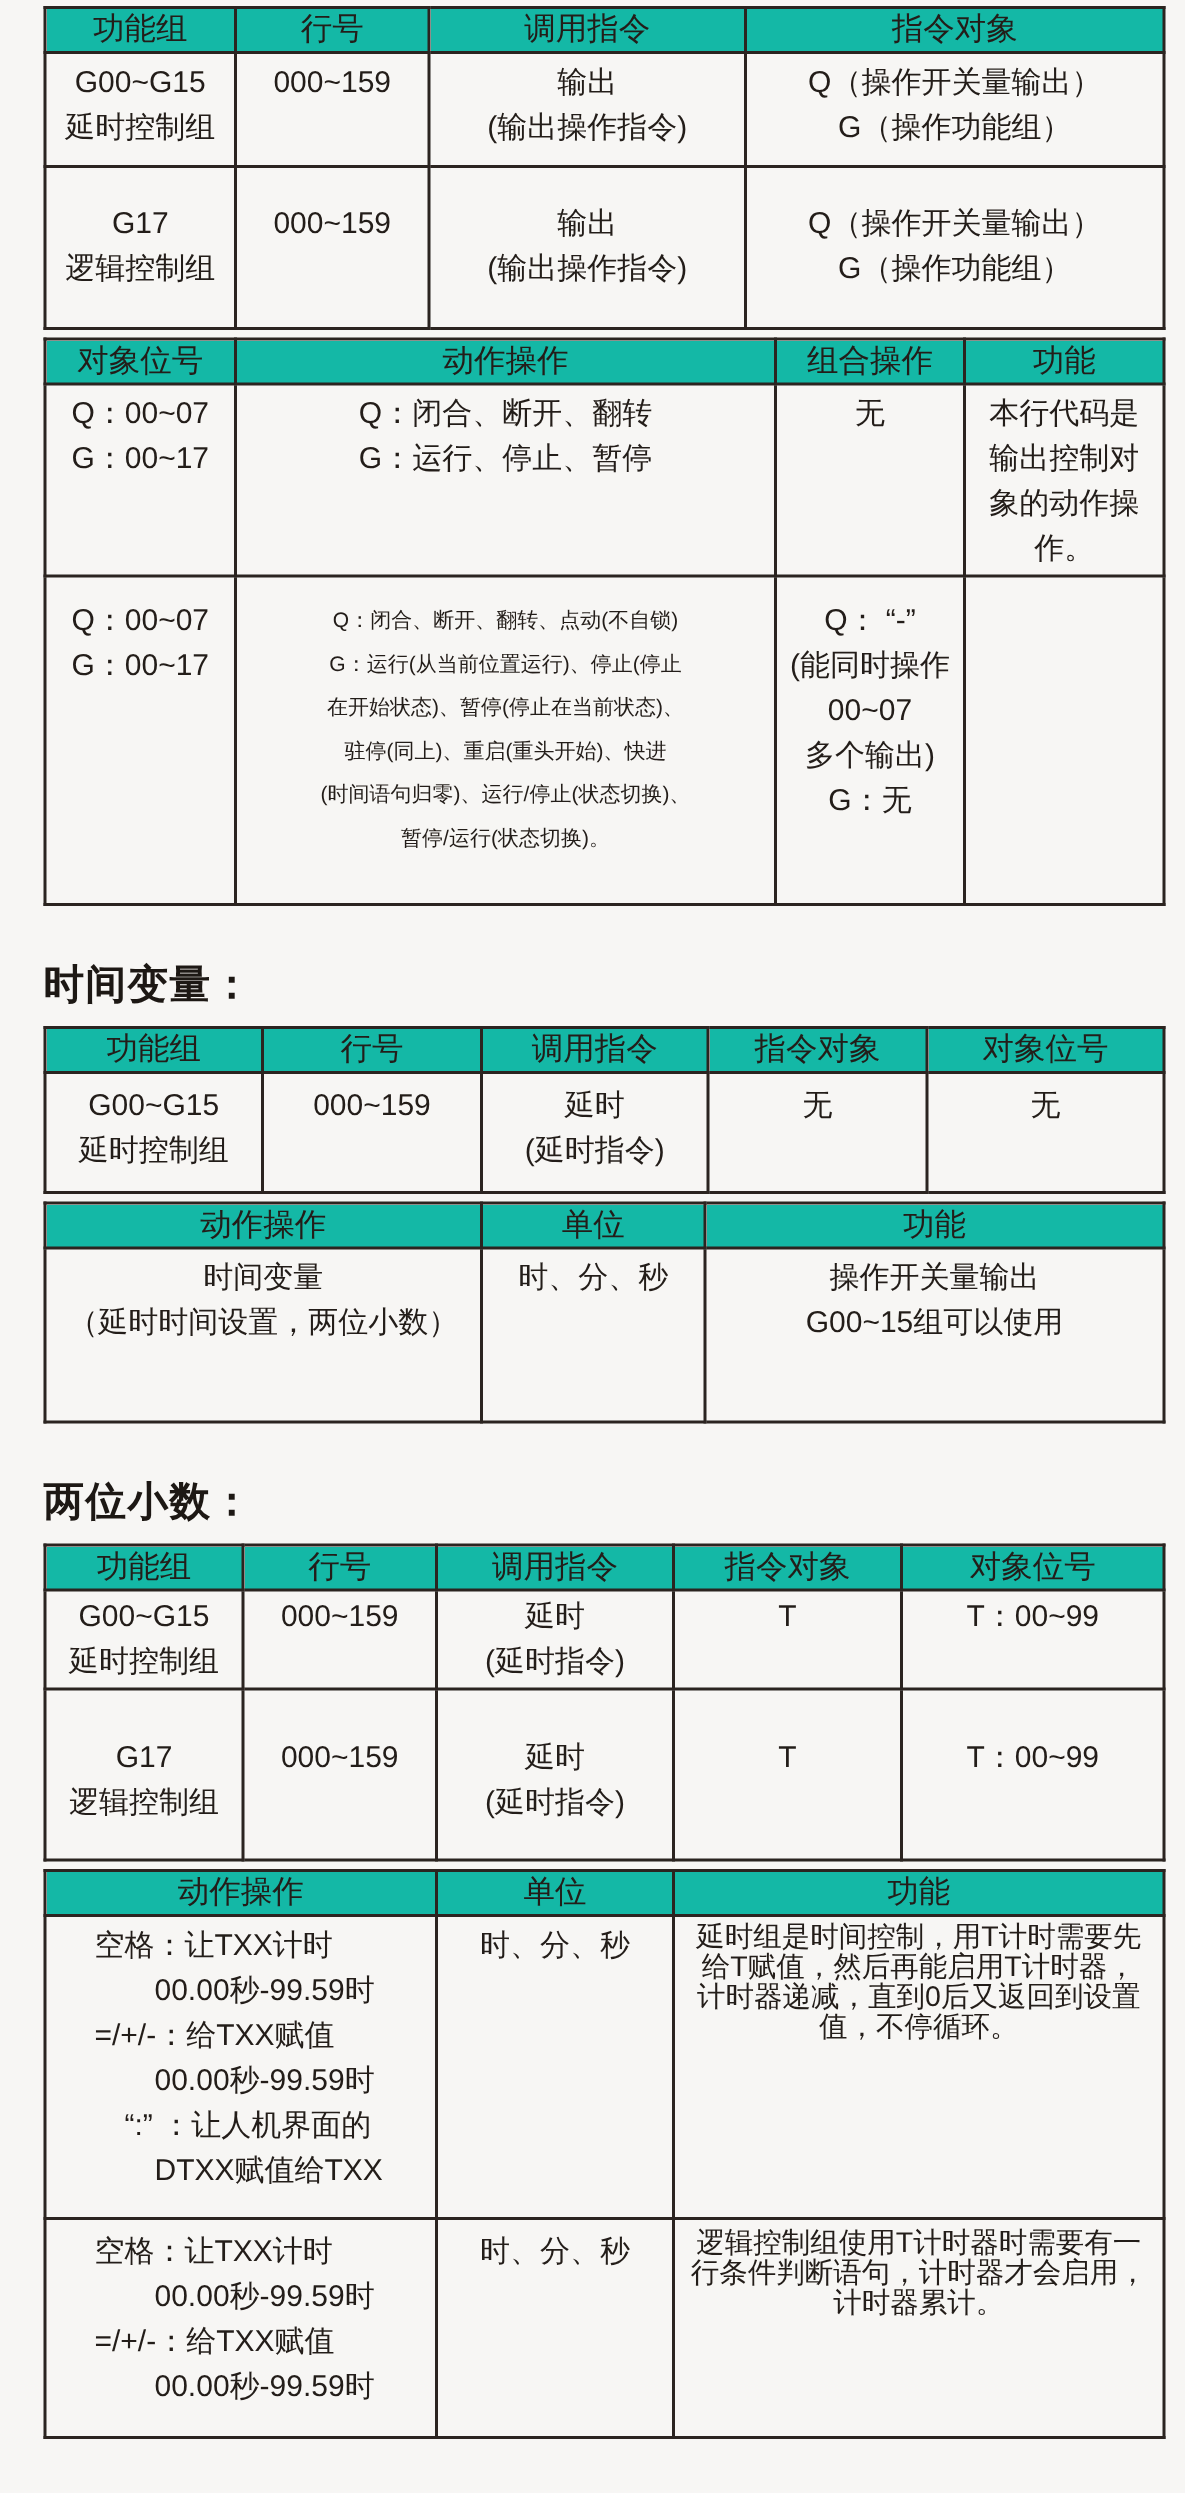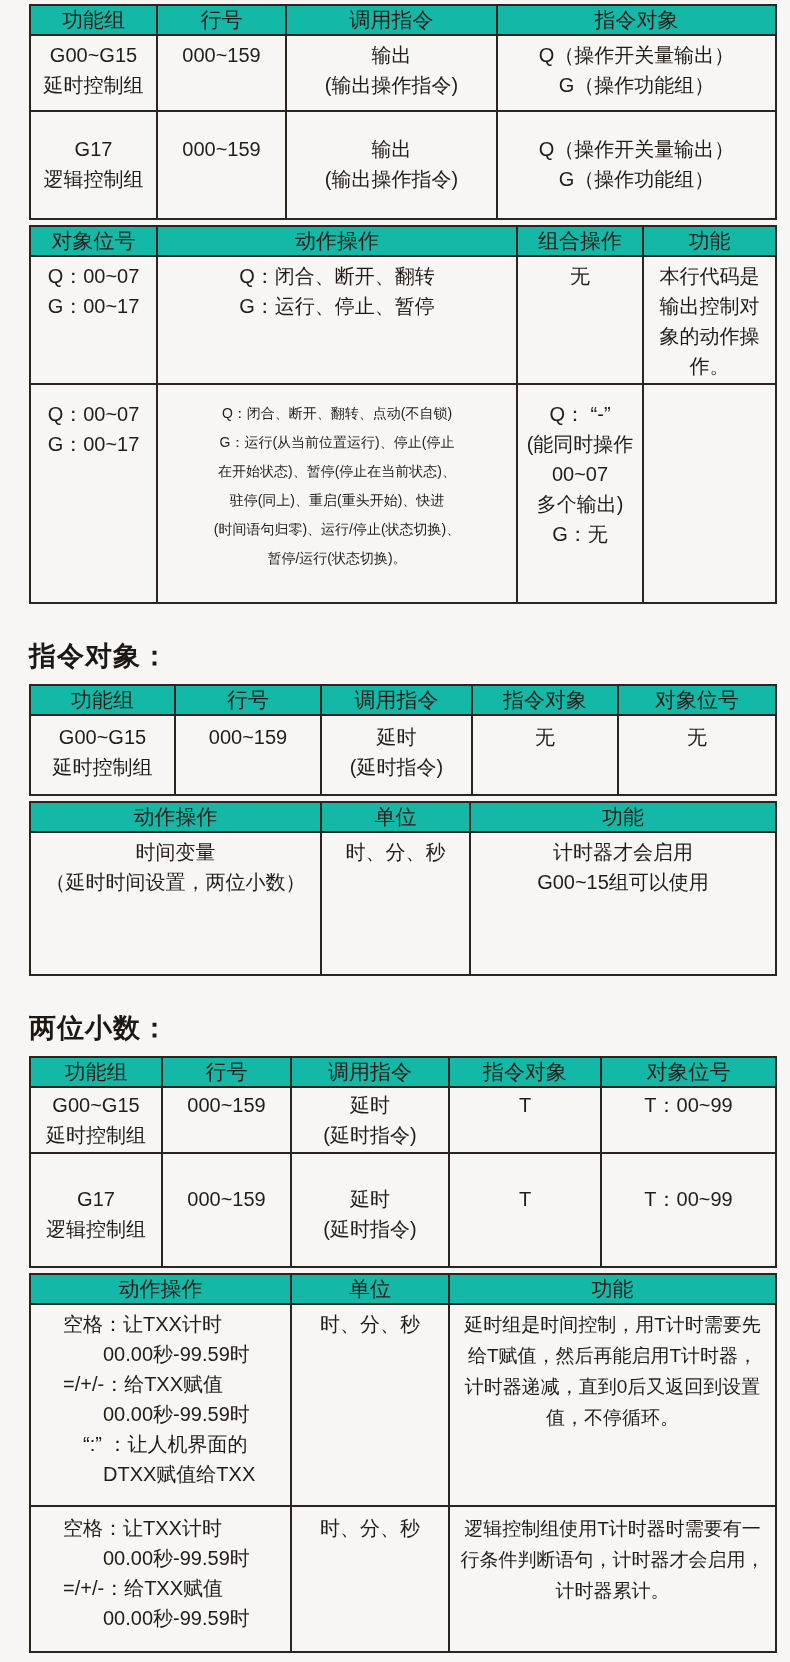--- a/index.html
+++ b/index.html
@@ -42,33 +42,33 @@
     line-height:26px;
     padding:1px 2px;
   }
   tr.h28{height:28px}
   tr.h30{height:30px}
   tr.h62{height:62px}
   tr.h76{height:76px}
   tr.h80{height:80px}
   tr.h108{height:108px}
   tr.h114{height:114px}
-  tr.h116{height:143px}
+  tr.h116{height:116px}
   tr.h126{height:126px}
   tr.h146{height:146px}
   tr.h202{height:202px}
   tr.h219{height:219px}
   tr.pt2  td{padding-top:2px}
   tr.pt4  td{padding-top:4px}
   tr.pt6  td{padding-top:6px}
   tr.pt14 td{padding-top:14px}
   tr.pt22 td{padding-top:22px}
   tr.pt30 td{padding-top:30px}
   td.small{font-size:14px;line-height:29px;}
-  td.fn{font-size:19px;line-height:31px;padding-left:10px;padding-right:10px;}
+  td.fn{font-size:19px;line-height:20px;padding-left:10px;padding-right:10px;}
   td.ta-left{text-align:left;padding-left:32px;}
   td.pad8{padding-left:8px;padding-right:8px;text-align:center;}
 </style>
 </head>
 <body>
 
 <div class="wrap">
 
   <div class="section">
 
@@ -143,21 +143,21 @@
 00~07
 多个输出)
 G：无</td>
         <td></td>
       </tr>
     </tbody>
       </table>
   </div>
 
   <div class="section">
-    <h2>指令对象：</h2>
+    <h2>时间变量：</h2>
 
     <table class="tbl">
       <colgroup>
           <col style="width:145px">
           <col style="width:146px">
           <col style="width:151px">
           <col style="width:146px">
           <col style="width:158px">
         </colgroup>
       <tbody>
@@ -189,21 +189,21 @@
       <tbody>
           <tr class="h30">
         <th>动作操作</th>
         <th>单位</th>
         <th>功能</th>
       </tr>
       <tr class="h116 pt4">
         <td>时间变量
 （延时时间设置，两位小数）</td>
         <td>时、分、秒</td>
-        <td>计时器才会启用
+        <td>操作开关量输出
 G00~15组可以使用</td>
       </tr>
     </tbody>
       </table>
   </div>
 
   <div class="section">
     <h2>两位小数：</h2>
 
     <table class="tbl">

